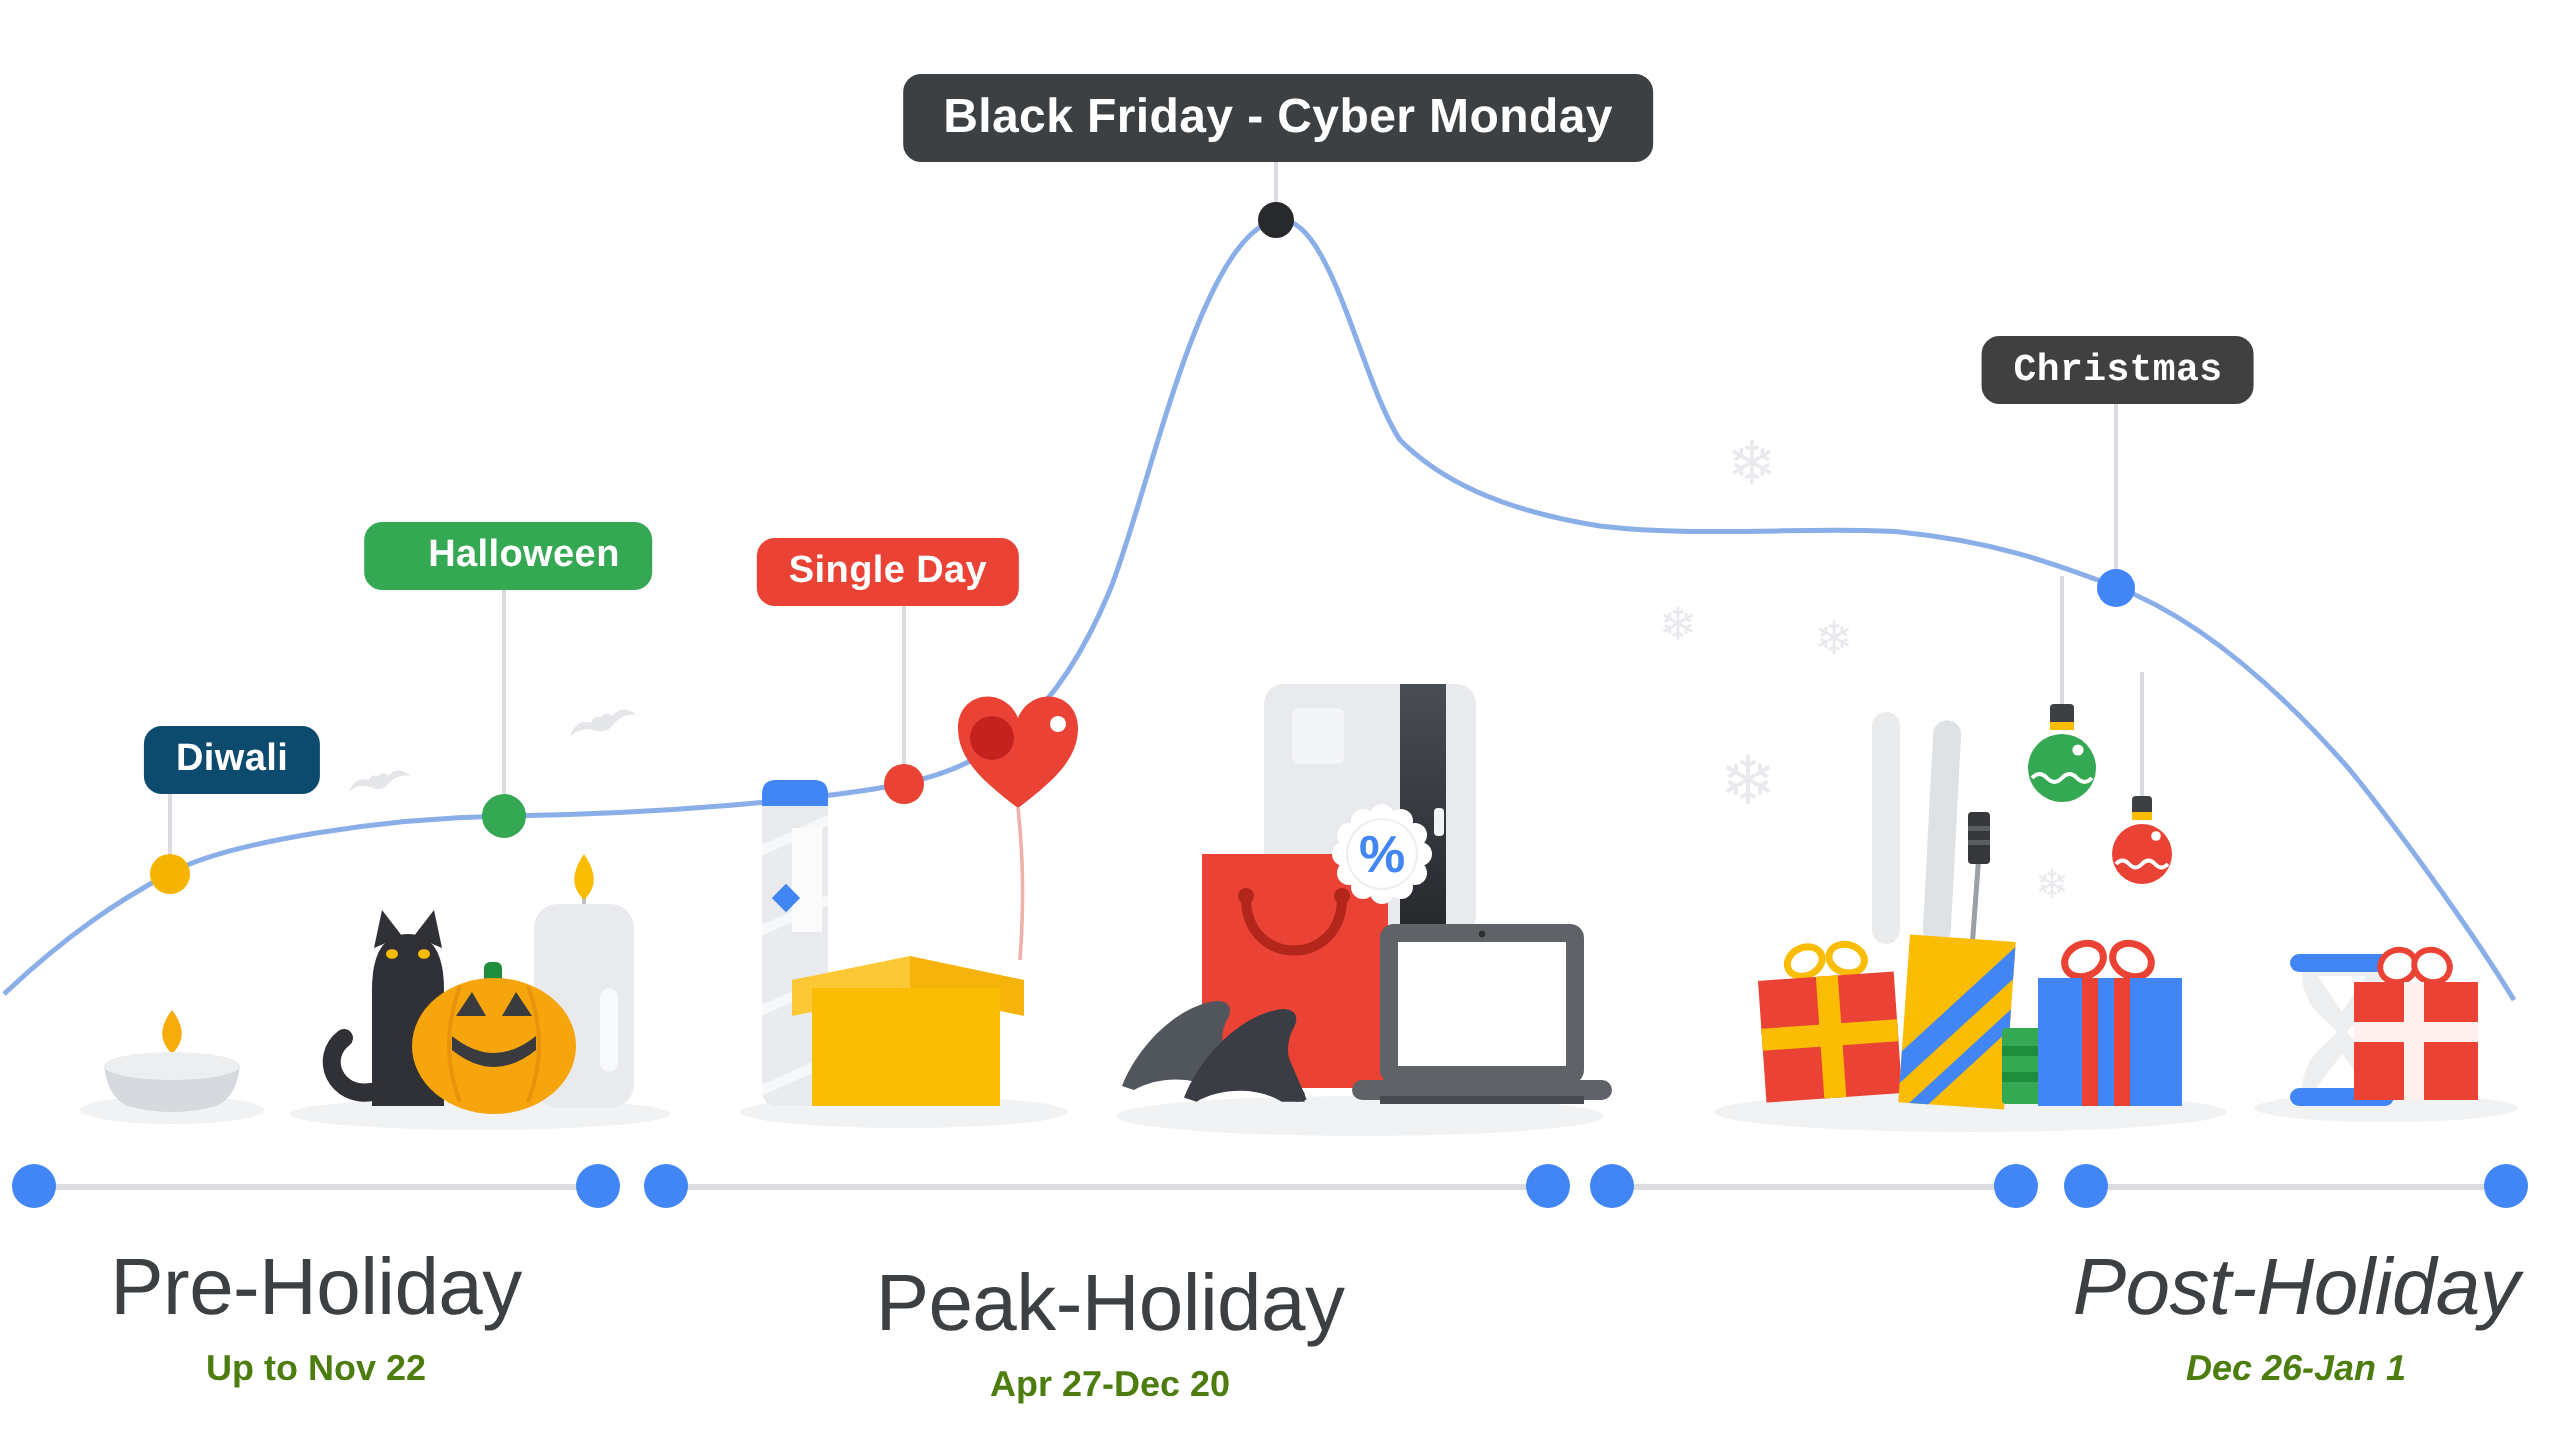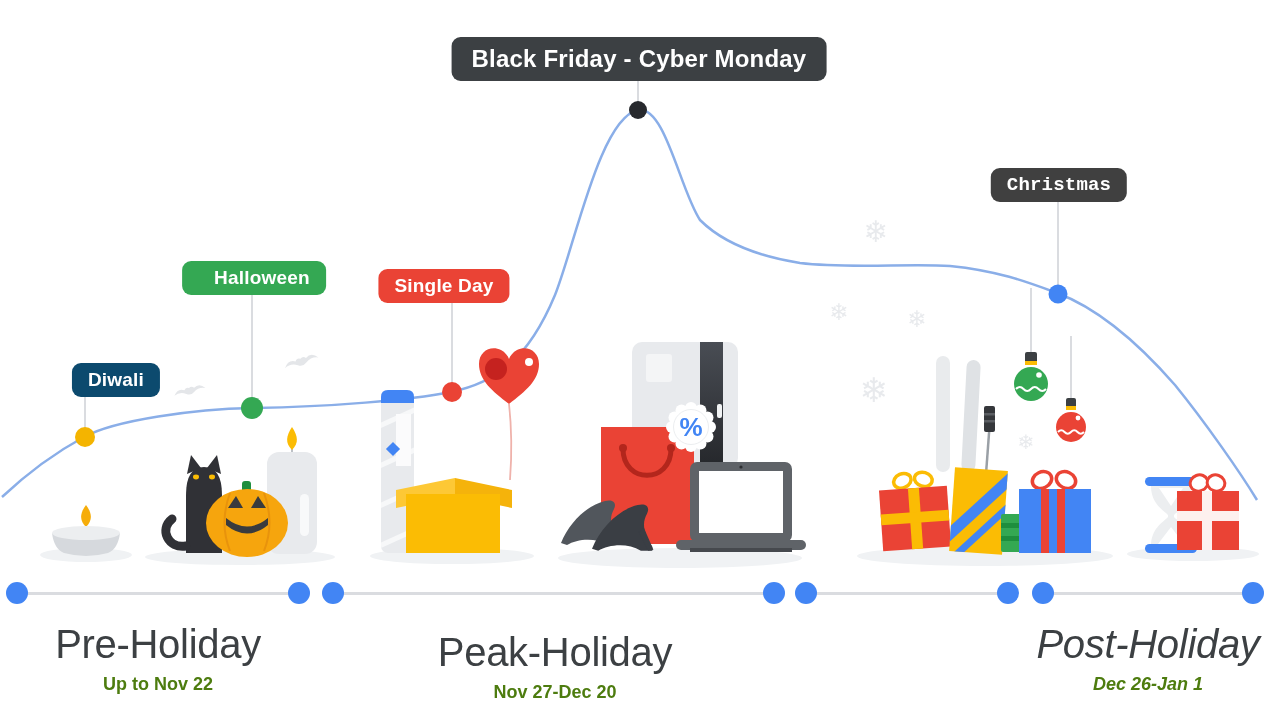--- a/index.html
+++ b/index.html
@@ -285,20 +285,20 @@
   <div class="tl-dot" style="left: 1008px; background: rgb(66, 133, 244);"></div>
   <div class="tl-dot" style="left: 1043px; background: rgb(66, 133, 244);"></div>
   <div class="tl-dot" style="left: 1253px; background: rgb(66, 133, 244);"></div>
 
   <div class="phase" style="left:158px;top:622px;">
     <div class="phase-name">Pre-Holiday</div>
     <div class="phase-dates">Up to Nov 22</div>
   </div>
   <div class="phase" style="left:555px;top:630px;">
     <div class="phase-name">Peak-Holiday</div>
-    <div class="phase-dates">Nov 27-Dec 20</div>
+    <div class="phase-dates">Apr 27-Dec 20</div>
   </div>
   <div class="phase" style="left:1148px;top:622px;font-style:italic;">
     <div class="phase-name">Post-Holiday</div>
     <div class="phase-dates">Dec 26-Jan 1</div>
   </div>
 
 </div>
 
 </body></html>

